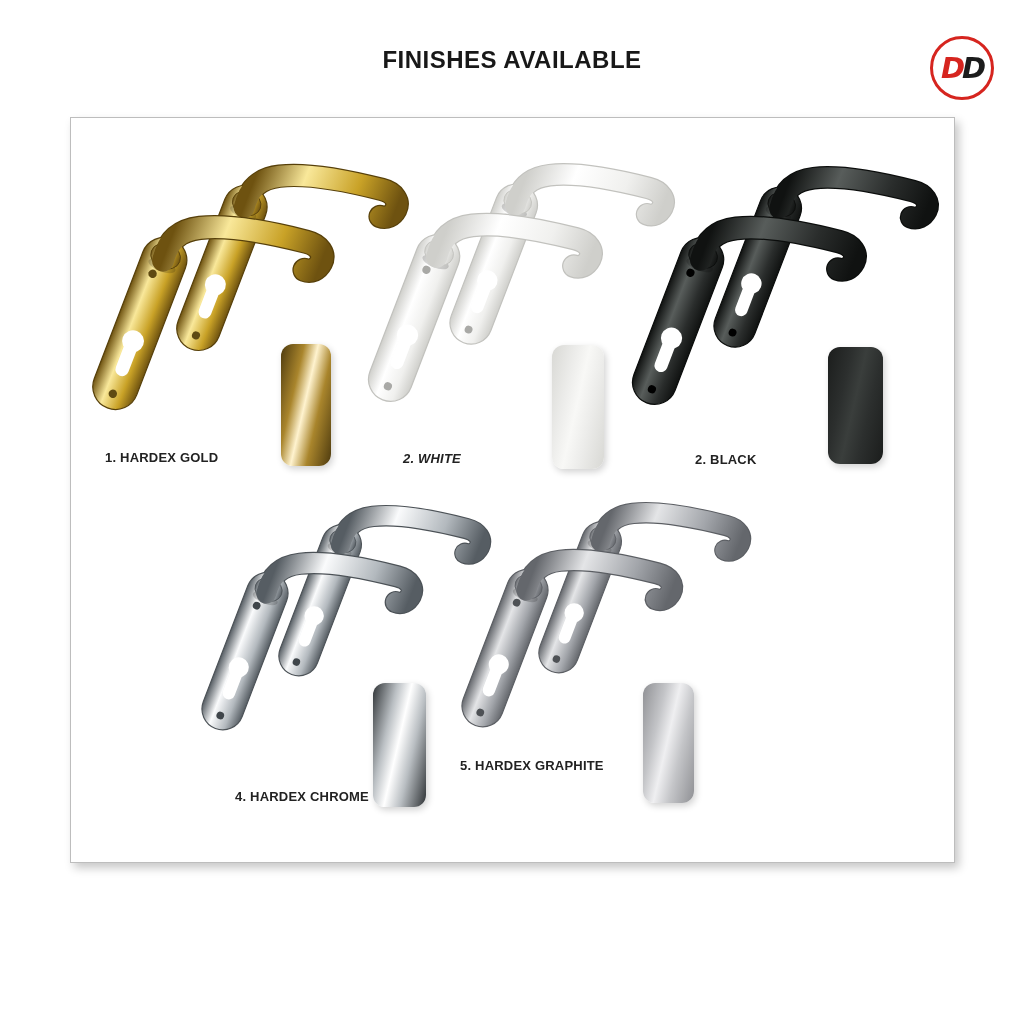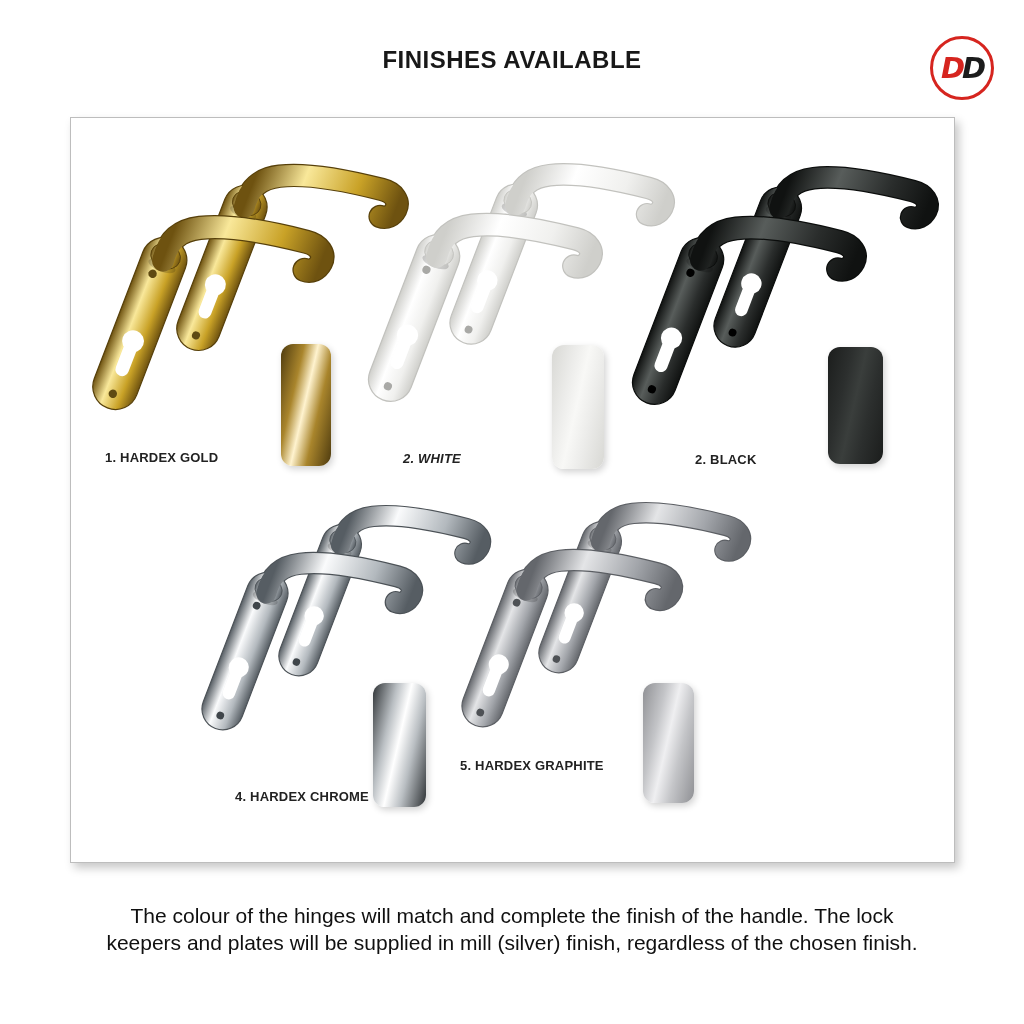--- a/index.html
+++ b/index.html
@@ -238,18 +238,14 @@
       <path d="M -1,28 C -4,4 3,-12 26,-24 C 60,-42 116,-50 150,-54 C 166,-56 176,-48 175,-37 C 174,-28 168,-22 160,-22" fill="none" stroke="url(#hg4)" stroke-width="26" stroke-linecap="round"></path>
     </g>
   </svg>
         </div>
       <div class="swatch" style="left: 572px; top: 565px; width: 51px; height: 120px; background: linear-gradient(103deg, rgb(143, 144, 148) 0%, rgb(196, 197, 200) 30%, rgb(239, 239, 241) 48%, rgb(196, 197, 200) 68%, rgb(143, 144, 148) 100%);"></div>
       <div class="flabel" style="left:389px;top:640px;">5. HARDEX GRAPHITE</div>
     </div>
 
   </div>
 
-  <p class="footer">
-    <span>The colour of the hinges will match and complete the finish of the handle. The lock</span><br>
-    <span>keepers and plates will be supplied in mill (silver) finish, regardless of the chosen finish.</span>
-  </p>
 
 </div>
 
 </body></html>

